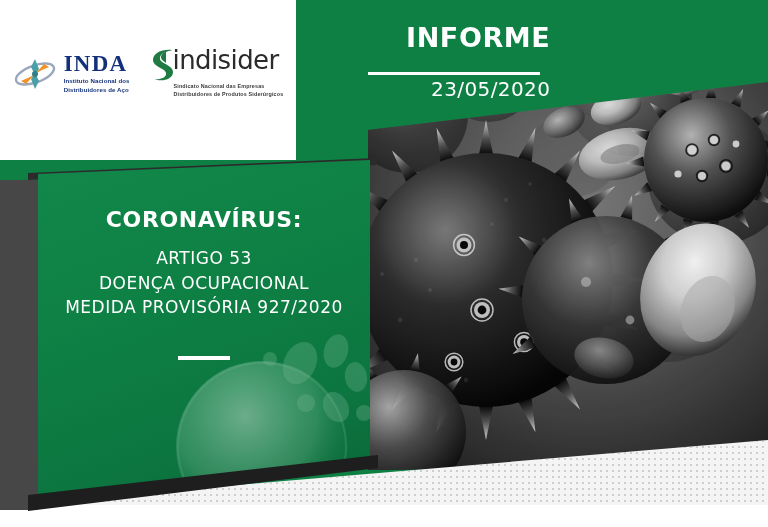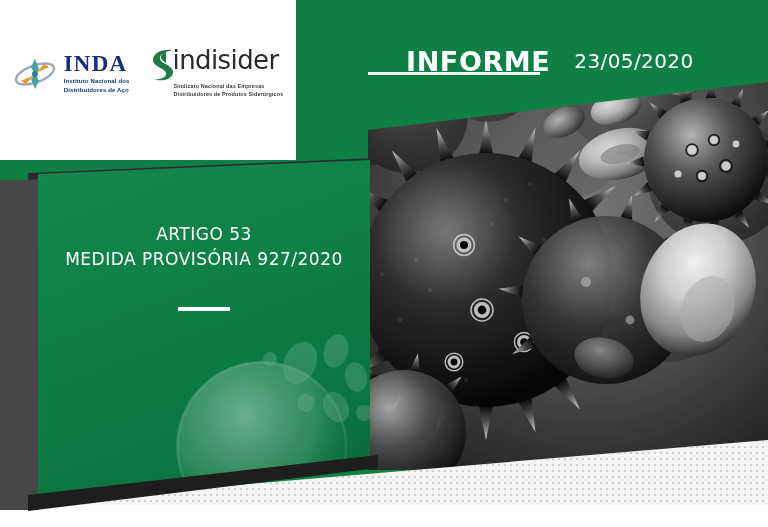--- a/index.html
+++ b/index.html
@@ -49,21 +49,21 @@
   .sind-row { display:flex; align-items:flex-start; }
   .sind-s { width:22px; height:34px; margin-right:-1px; margin-top:0px; }
   .sind-word { font-size:26px; font-weight:normal; color:#2b2b2b; letter-spacing:-0.6px; line-height:.93; font-family:"DejaVu Sans", sans-serif; }
   .sind-sub { font-size:5.4px; font-weight:bold; color:#3a3a3a; line-height:1.45; margin-top:1px; margin-left:22px; letter-spacing:.15px; }
 
   
   .header-strip {
     position:absolute; left:368px; top:36px; width:400px; height:50px;
     display:flex; align-items:center; gap:12px; padding-left:38px;
   }
-  .informe-wrap { display:flex; align-items:center; gap:24px; }
+  .informe-wrap { display:flex; align-items:flex-end; gap:24px;flex-direction:column; }
   .informe {
     font-size:27px; font-weight:bold; color:#ffffff; letter-spacing:.6px;
     font-family:"DejaVu Sans", sans-serif;
   }
   .informe-date {
     font-size:20px; font-weight:normal; color:#ffffff; letter-spacing:.4px;
     font-family:"DejaVu Sans", sans-serif;
   }
   .header-rule {
     position:absolute; left:368px; top:72px; width:172px; height:3px; background:#ffffff;
@@ -421,21 +421,23 @@
           <circle cx="156" cy="96" r="9"></circle>
           <circle cx="214" cy="106" r="8"></circle>
           <circle cx="120" cy="52" r="7"></circle>
         </g>
         <g fill="none" stroke="#d9f0e3" stroke-width="2" opacity=".25">
           <circle cx="112" cy="140" r="84"></circle>
         </g>
       </svg>
     </div>
     <div class="panel-content">
+      <div class="t-corona">CORONAVÍRUS:</div>
       <div class="t-line t-l1">ARTIGO 53</div>
+      <div class="t-line">DOENÇA OCUPACIONAL</div>
       <div class="t-line">MEDIDA PROVISÓRIA 927/2020</div>
       <div class="divider"></div>
     </div>
   </div>
 
   <div class="panel-bottom-bar"></div>
 
 </div>
 
 </body></html>

